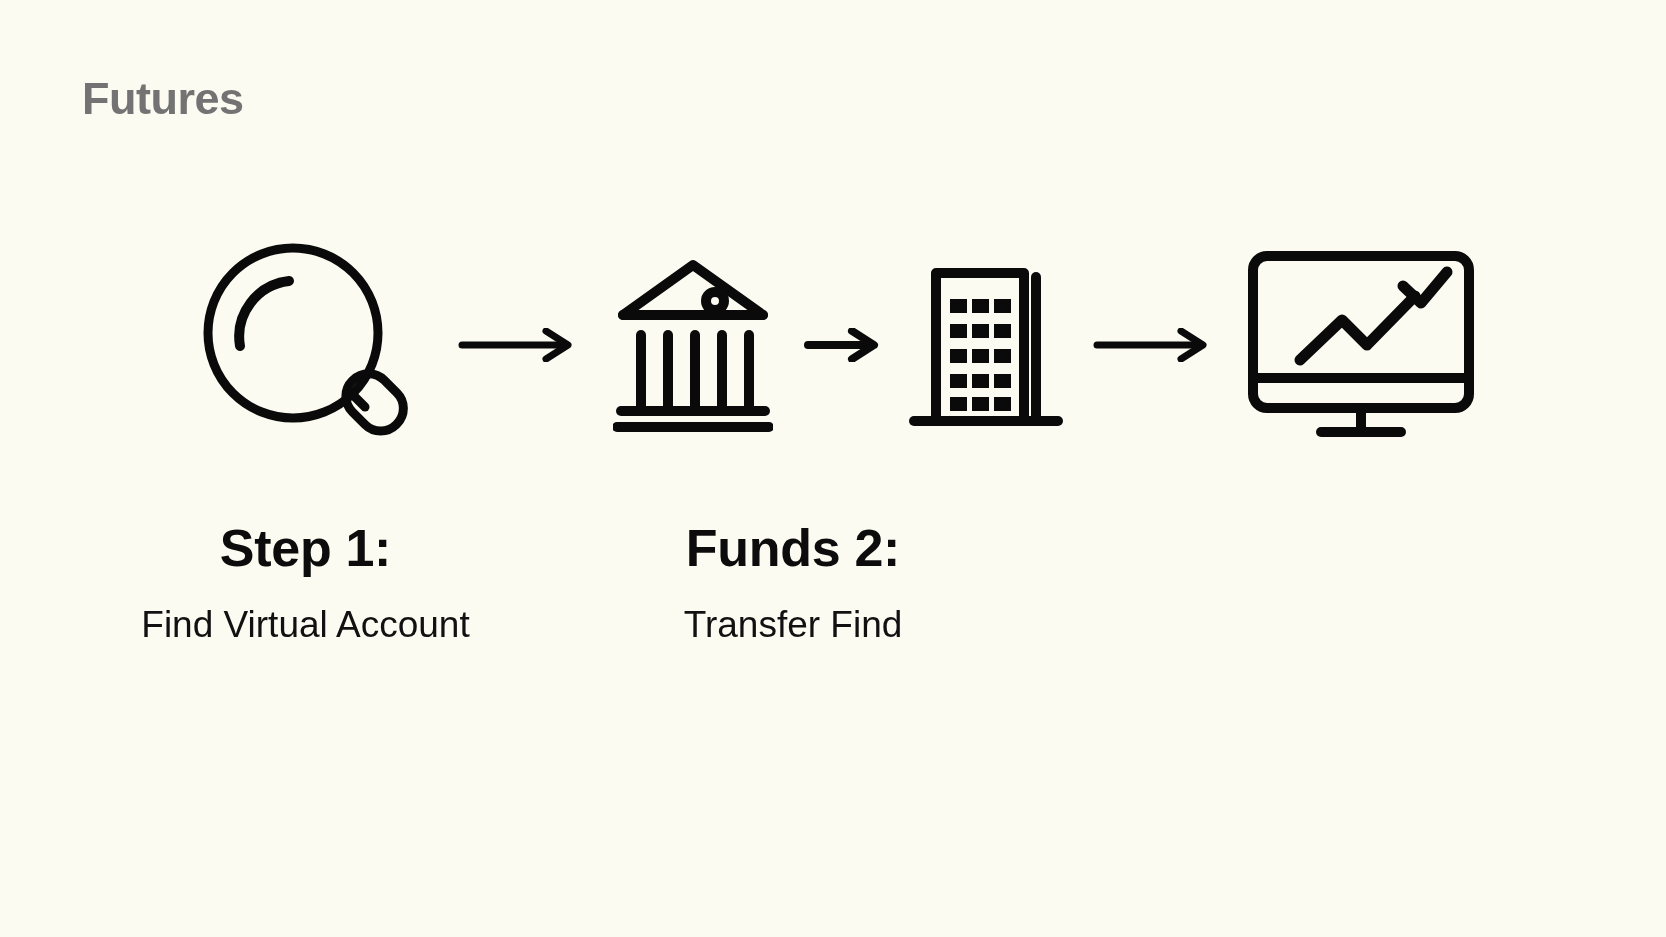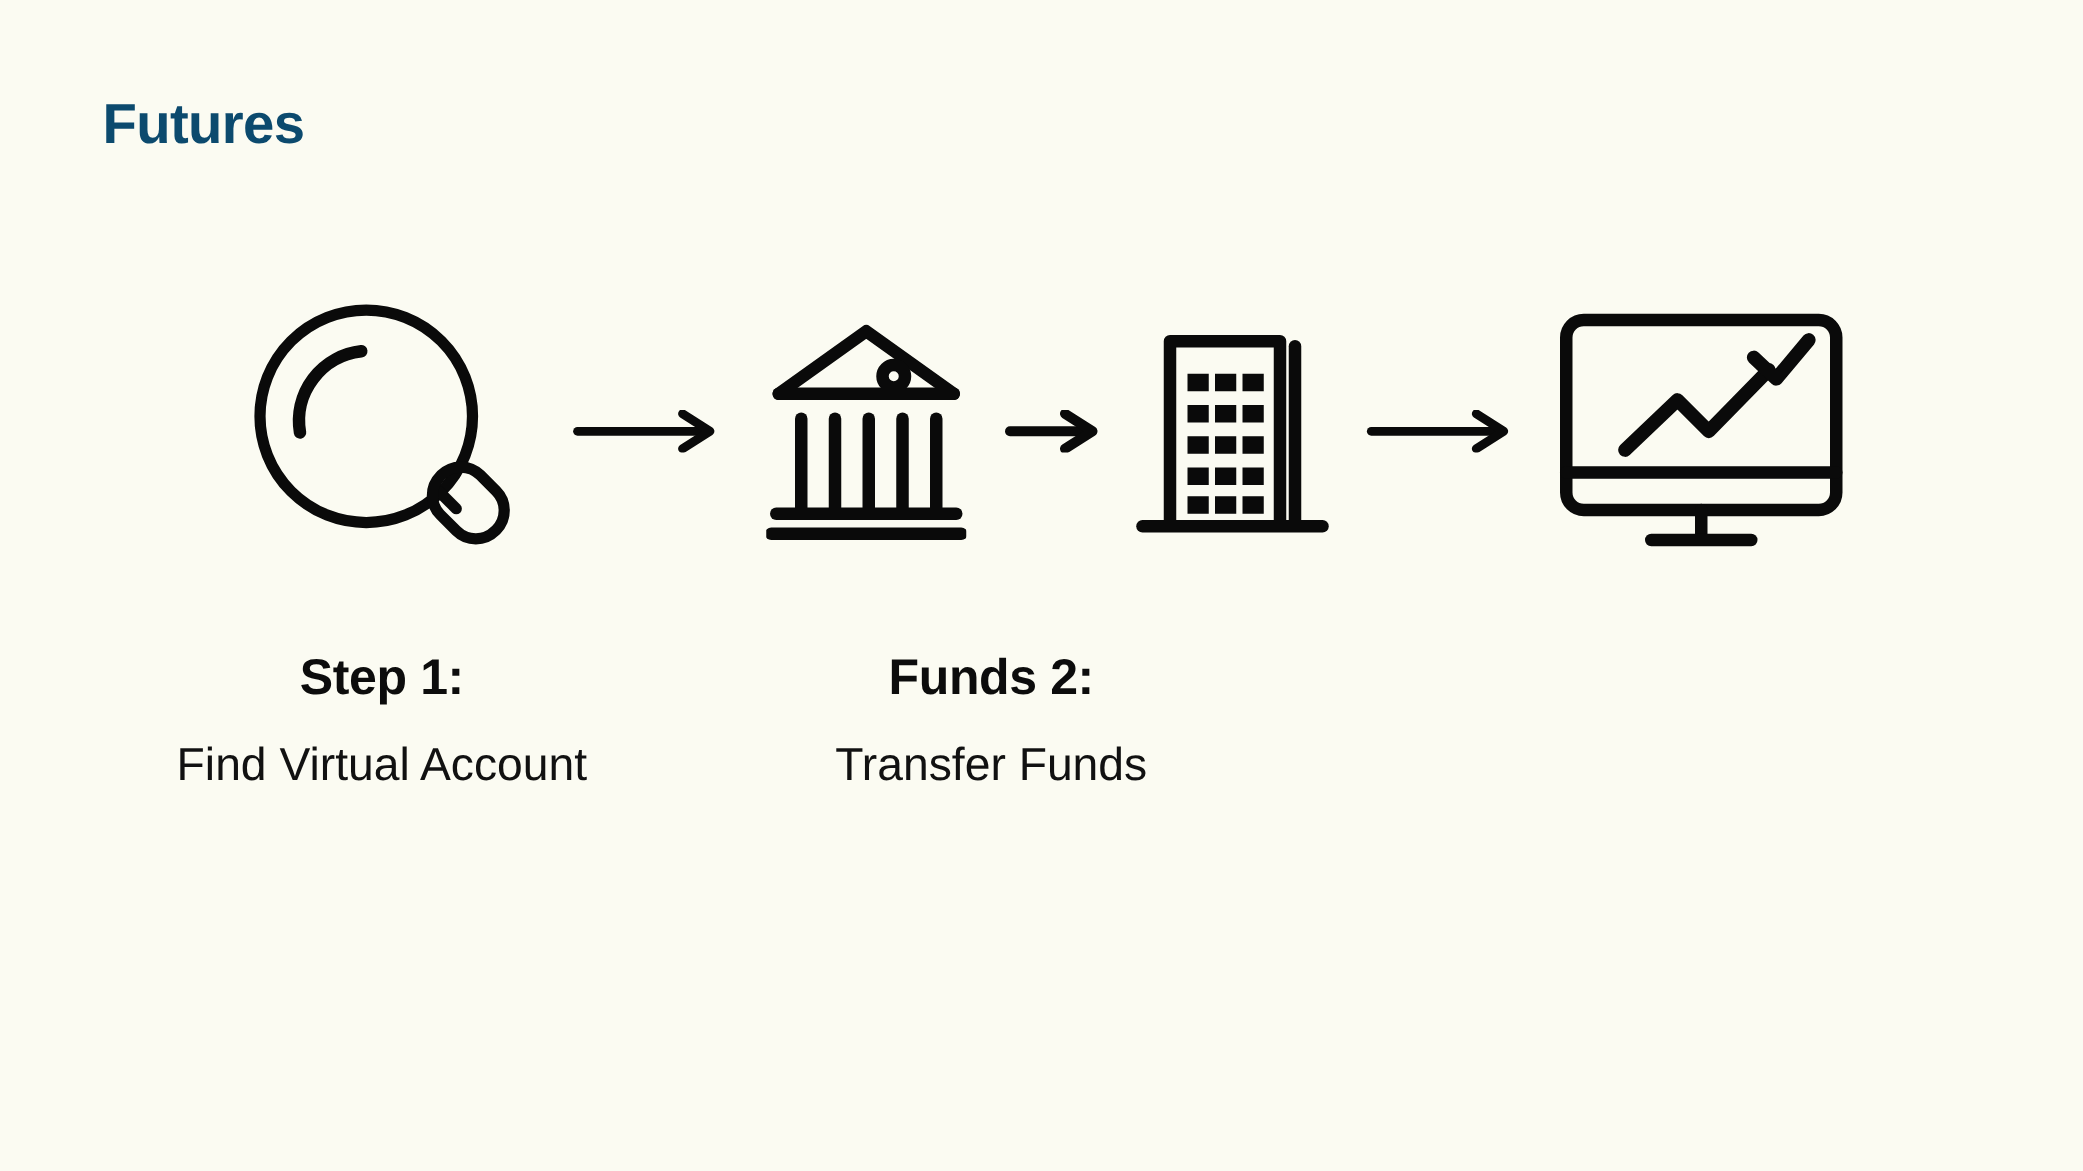--- a/index.html
+++ b/index.html
@@ -22,21 +22,21 @@
     background: #fbfbf2;
   }
   .page-title {
     position: absolute;
     left: 82px;
     top: 76px;
     font-size: 45px;
     font-weight: bold;
     letter-spacing: -0.5px;
     line-height: 1;
-    color: #0c4a6e;
+    color: #737373;
   }
   .flow {
     position: absolute;
     left: 0;
     top: 225px;
     width: 1666px;
     height: 240px;
     display: flex;
     align-items: center;
     justify-content: center;
@@ -66,21 +66,21 @@
     display: flex;
   }
   .label-col {
     flex: 0 0 auto;
     text-align: center;
   }
   .col-1 { width: 555px; margin-left: 28px; }
   .col-2 { width: 420px; }
   .col-3 { width: 560px; }
   .step-head {
-    font-size: 40px;
+    font-size: 52px;
     font-weight: bold;
     letter-spacing: -0.3px;
     color: #0c0c0c;
     line-height: 1.1;
   }
   .step-desc {
     margin-top: 28px;
     font-size: 37px;
     font-weight: normal;
     color: #111111;
@@ -183,21 +183,21 @@
 
   <div class="labels">
 
     <div class="label-col col-1">
       <div class="step-head">Step 1:</div>
       <div class="step-desc">Find Virtual Account</div>
     </div>
 
     <div class="label-col col-2">
       <div class="step-head">Funds 2:</div>
-      <div class="step-desc">Transfer Funds</div>
+      <div class="step-desc">Transfer Find</div>
     </div>
 
     <div class="label-col col-3">
     </div>
 
   </div>
 
 </div>
 
 </body></html>

